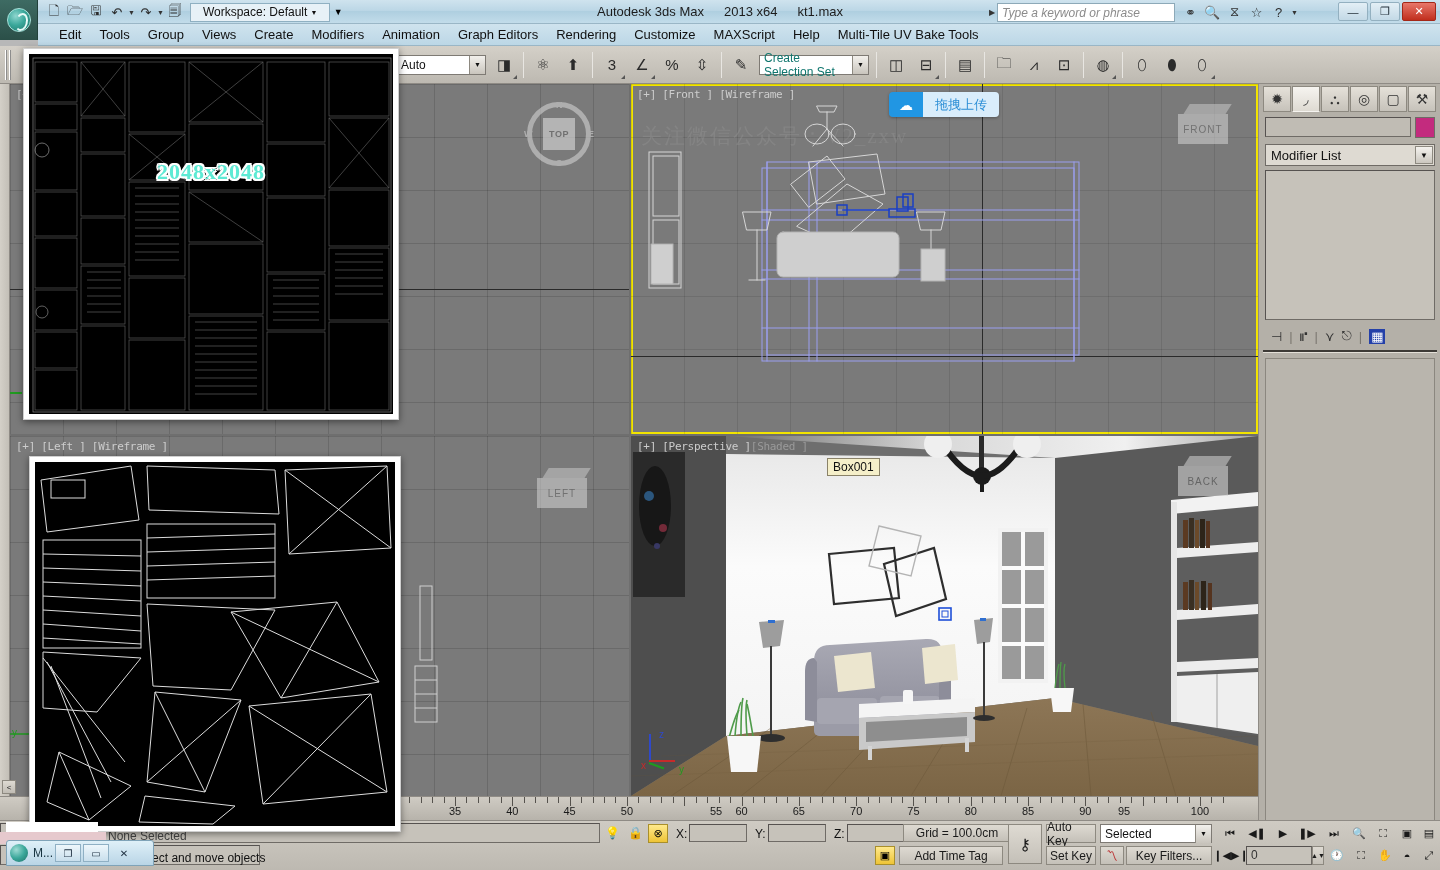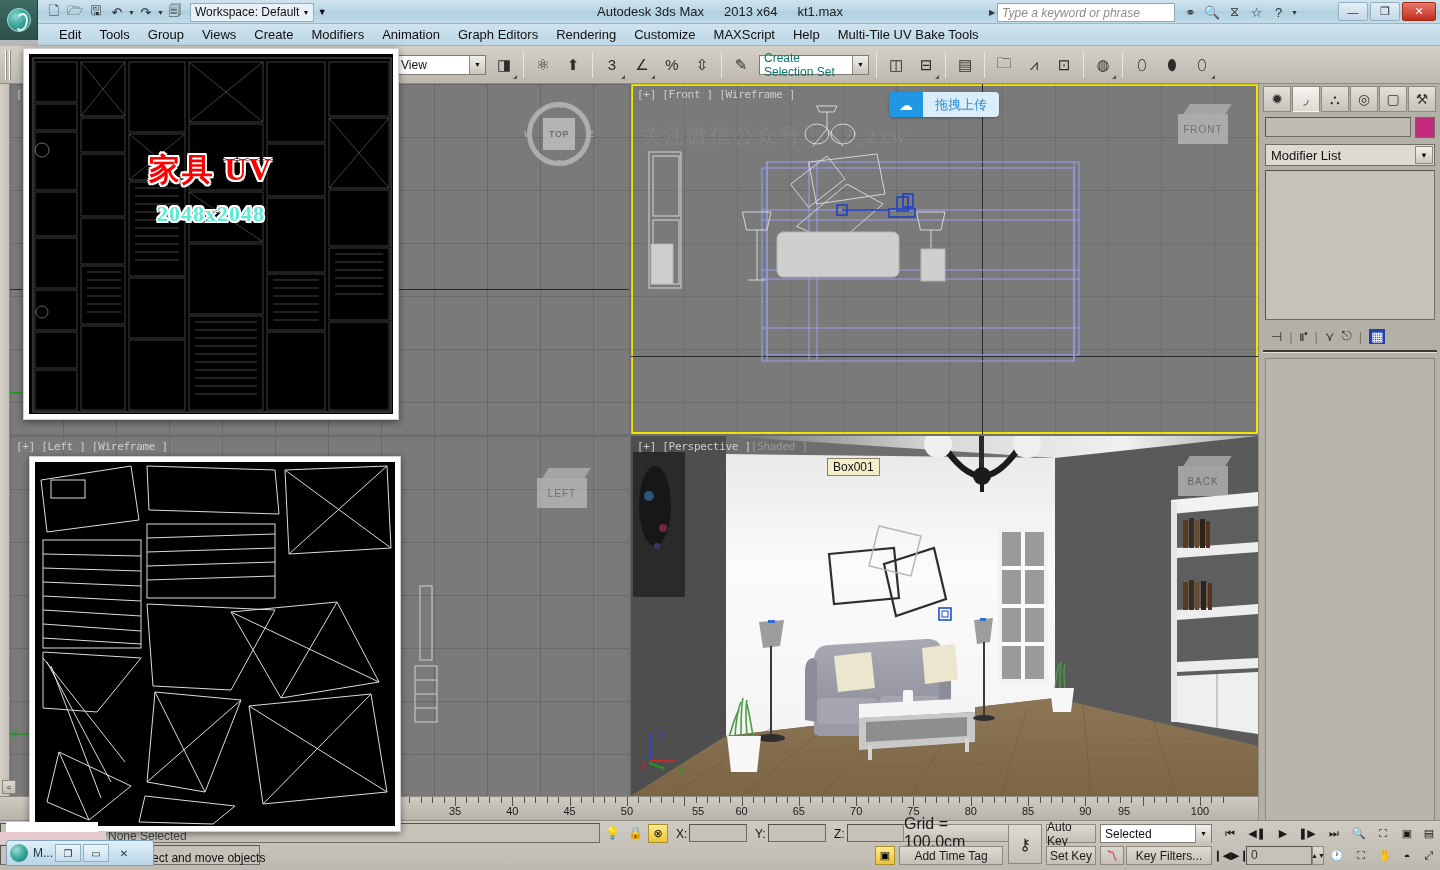--- a/index.html
+++ b/index.html
@@ -38,21 +38,21 @@
     content:"";
     position:absolute; left:7px; top:4px; width:9px; height:14px;
     border:2px solid #e8fbf8; border-radius: 60% 40% 60% 40%;
     border-left-color: transparent;
   }
   .qat { position: absolute; left: 44px; top: 2px; height: 20px; display: flex; align-items: center; gap: 1px; }
   .qicon { width: 20px; height: 20px; display: flex; align-items: center; justify-content: center; color:#2b2b2b; font-size: 13px; }
   .arrowdn { font-size: 7px; color: #333; }
   .wsbox {
     height: 19px; display: flex; align-items: center;
-    border: 1px solid #8fb0c2; background: #e7f1f7; padding: 0 4px;
+    border: 1px solid #8fb0c2; background: #e7f1f7; padding: 0 12px;
     font-size: 12px; color: #111; margin-left: 4px;
   }
   .wsdrop { margin-left: 3px; font-size: 7px; }
   .wsdd { width: 14px; height:19px; display:flex; align-items:center; justify-content:center; font-size:9px;}
   .apptitle {
     position: absolute; left: 0; right: 0; top: 4px; text-align: center;
     font-size: 13px; color: #1c1c1c;
   }
   .apptitle span { margin: 0 10px; }
   .searchwrap {
@@ -390,21 +390,21 @@
     <div class="tbtn">✳</div>
     <div class="tsep"></div>
     <div class="tbtn">➤</div>
     <div class="tbtn">▤</div>
     <div class="tbtn">▭<span class="corner"></span></div>
     <div class="tbtn">◫</div>
     <div class="tbtn sel">✥</div>
     <div class="tbtn">↻</div>
     <div class="tbtn">⬈<span class="corner"></span></div>
     <div class="combo" style="width:90px;margin:0 3px;">
-      <span class="cv">View</span>
+      <span class="cv">Auto</span>
       <span class="cb">▼</span>
     </div>
     <div class="tbtn">◨<span class="corner"></span></div>
     <div class="tsep"></div>
     <div class="tbtn">⚛</div>
     <div class="tbtn">⬆</div>
     <div class="tsep"></div>
     <div class="tbtn">3<span class="corner"></span></div>
     <div class="tbtn">∠<span class="corner"></span></div>
     <div class="tbtn">%</div>
@@ -842,21 +842,20 @@
                 <line x1="166" y1="308" x2="228" y2="308"></line>
               <line x1="166" y1="316" x2="228" y2="316"></line>
                 <line x1="166" y1="324" x2="228" y2="324"></line>
               <line x1="166" y1="332" x2="228" y2="332"></line>
                 <line x1="166" y1="340" x2="228" y2="340"></line>
             </g>
           </g>
         </g>
       </svg>
       <div class="uvcap" style="top:95px;">
-        <div class="l1">家具 UV</div>
         <div class="l2">2048x2048</div>
       </div>
     </div>
   </div>
 
   <div class="uvwin" style="left:29px;top:456px;width:372px;height:376px;">
     <div class="canvas">
       <svg width="362" height="366" viewBox="0 0 362 366" style="position:absolute;inset:0;">
         <rect width="362" height="366" fill="#000"></rect>
         <g stroke="#dcdcdc" stroke-width="1" fill="none">
@@ -1008,21 +1007,21 @@
         <div class="tickmark" style="left: 1165.62px;"></div>
         <div class="tickmark" style="left: 1177.08px;"></div>
         <div class="tickmark" style="left: 1188.54px;"></div>
         <div class="tickmark major" style="left: 1200px;"></div>
         <div class="tickmark" style="left: 1211.46px;"></div>
         <div class="tickmark" style="left: 1222.92px;"></div>
         <div class="ticknum" style="left: 455px;">35</div>
         <div class="ticknum" style="left: 512.308px;">40</div>
         <div class="ticknum" style="left: 569.615px;">45</div>
         <div class="ticknum" style="left: 626.923px;">50</div>
-        <div class="ticknum" style="left: 698px;">55</div>
+        <div class="ticknum" style="left: 716px;">55</div>
         <div class="ticknum" style="left: 741.538px;">60</div>
         <div class="ticknum" style="left: 798.846px;">65</div>
         <div class="ticknum" style="left: 856.154px;">70</div>
         <div class="ticknum" style="left: 913.462px;">75</div>
         <div class="ticknum" style="left: 970.769px;">80</div>
         <div class="ticknum" style="left: 1028.08px;">85</div>
         <div class="ticknum" style="left: 1085.38px;">90</div>
         <div class="ticknum" style="left: 1124px;">95</div>
         <div class="ticknum" style="left: 1200px;">100</div>
       </div>
@@ -1039,21 +1038,21 @@
     <div class="mini" style="position:absolute;left:628px;top:5px;">🔒</div>
     <div class="goldbtn" style="position:absolute;left:648px;top:3px;width:20px;height:19px;font-size:11px;">⊗</div>
 
     <div class="mini" style="position:absolute;left:676px;top:6px;">X:</div>
     <div class="sunkfield" style="position:absolute;left:689px;top:3px;width:58px;height:18px;"></div>
     <div class="mini" style="position:absolute;left:755px;top:6px;">Y:</div>
     <div class="sunkfield" style="position:absolute;left:768px;top:3px;width:58px;height:18px;"></div>
     <div class="mini" style="position:absolute;left:834px;top:6px;">Z:</div>
     <div class="sunkfield" style="position:absolute;left:847px;top:3px;width:58px;height:18px;"></div>
 
-    <div class="raisedbtn" style="position:absolute;left:903px;top:3px;width:108px;height:18px;font-size:16px;">Grid = 100.0cm</div>
+    <div class="raisedbtn" style="position:absolute;left:903px;top:3px;width:108px;height:18px;font-size:12px;">Grid = 100.0cm</div>
 
     <div class="goldbtn" style="position:absolute;left:875px;top:25px;width:20px;height:19px;font-size:11px;">▣</div>
     <div class="raisedbtn" style="position:absolute;left:899px;top:25px;width:104px;height:19px;font-size:12px;">Add Time Tag</div>
 
     <div class="raisedbtn" style="position:absolute;left:1008px;top:3px;width:34px;height:40px;font-size:16px;">⚷</div>
 
     <div class="raisedbtn" style="position:absolute;left:1046px;top:3px;width:50px;height:19px;font-size:12px;">Auto Key</div>
     <div class="raisedbtn" style="position:absolute;left:1046px;top:25px;width:50px;height:19px;font-size:12px;">Set Key</div>
 
     <div class="combo" style="position:absolute;left:1100px;top:3px;width:112px;height:19px;">

